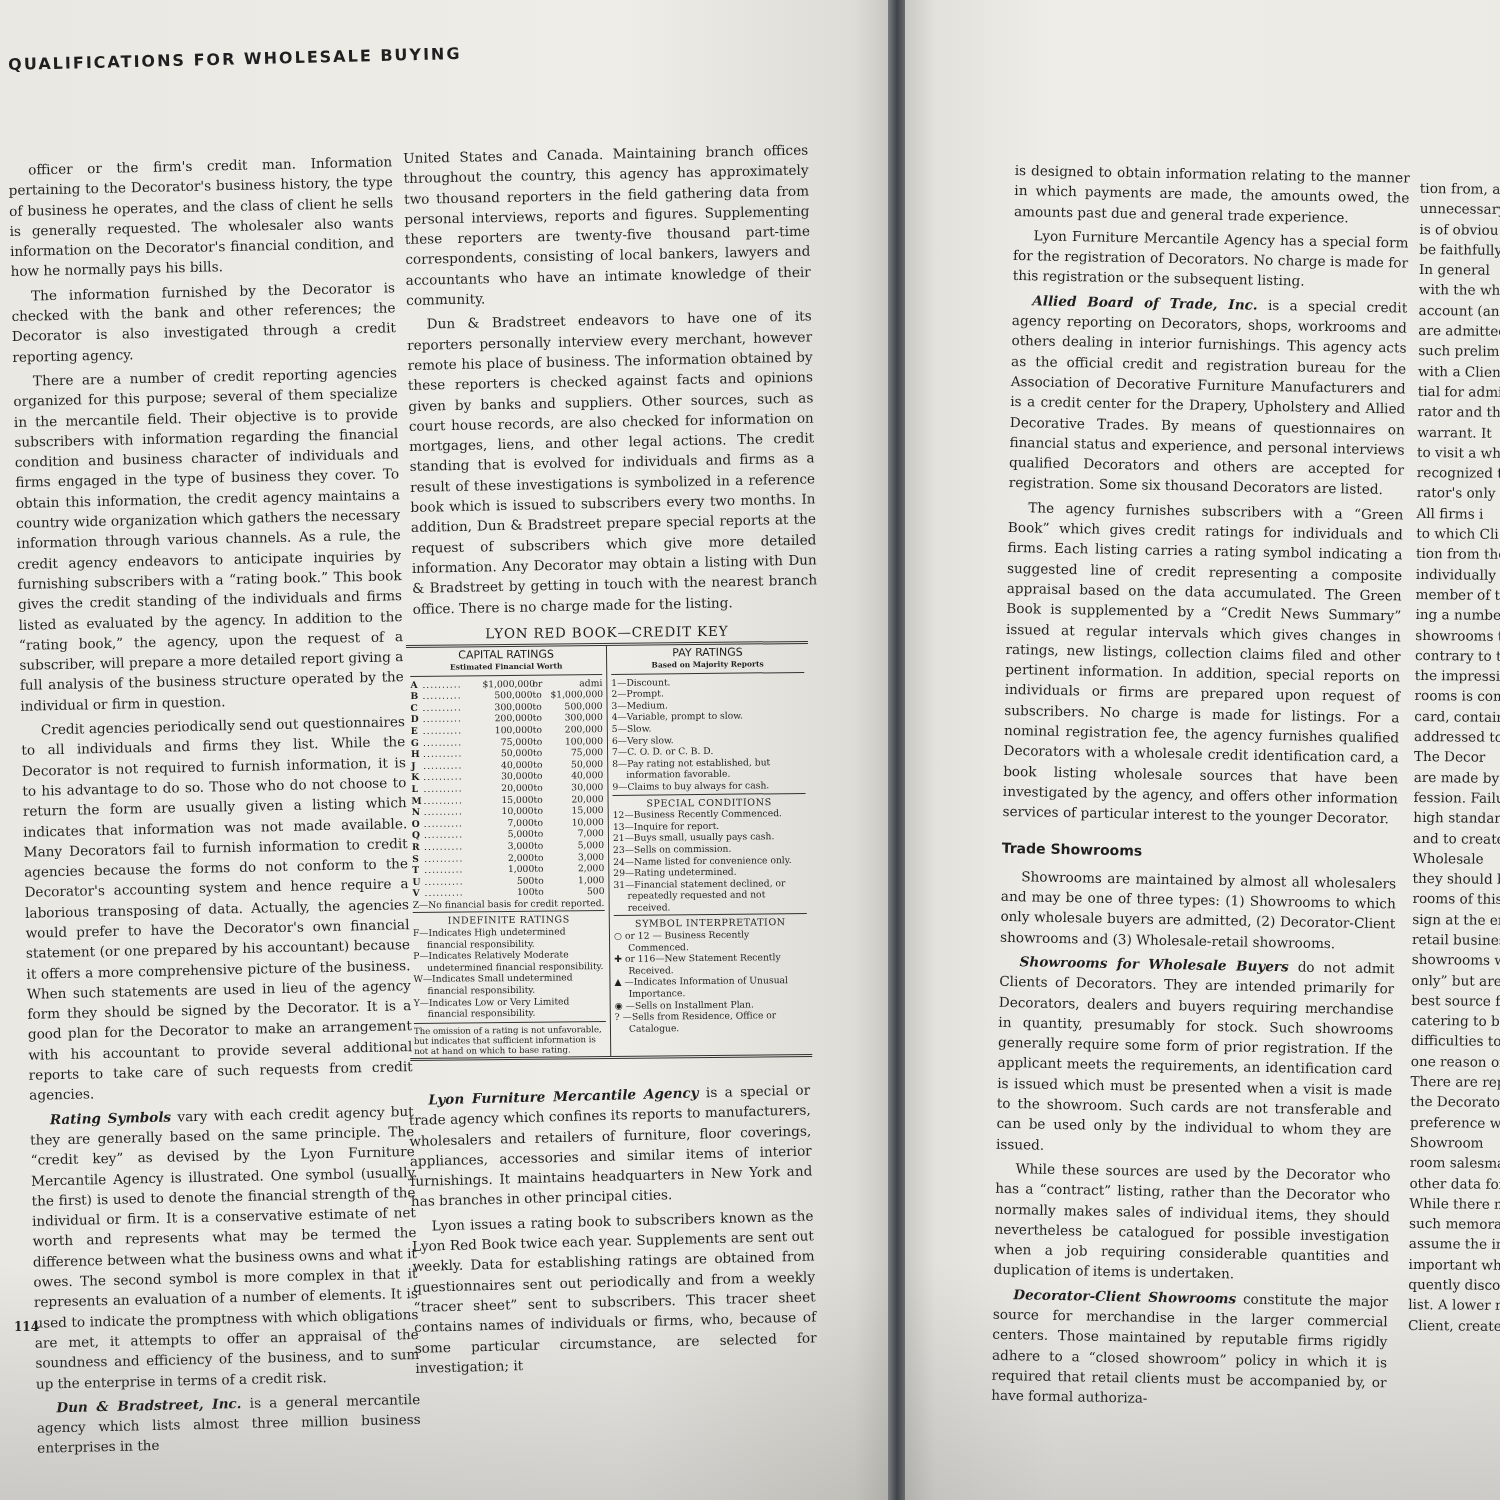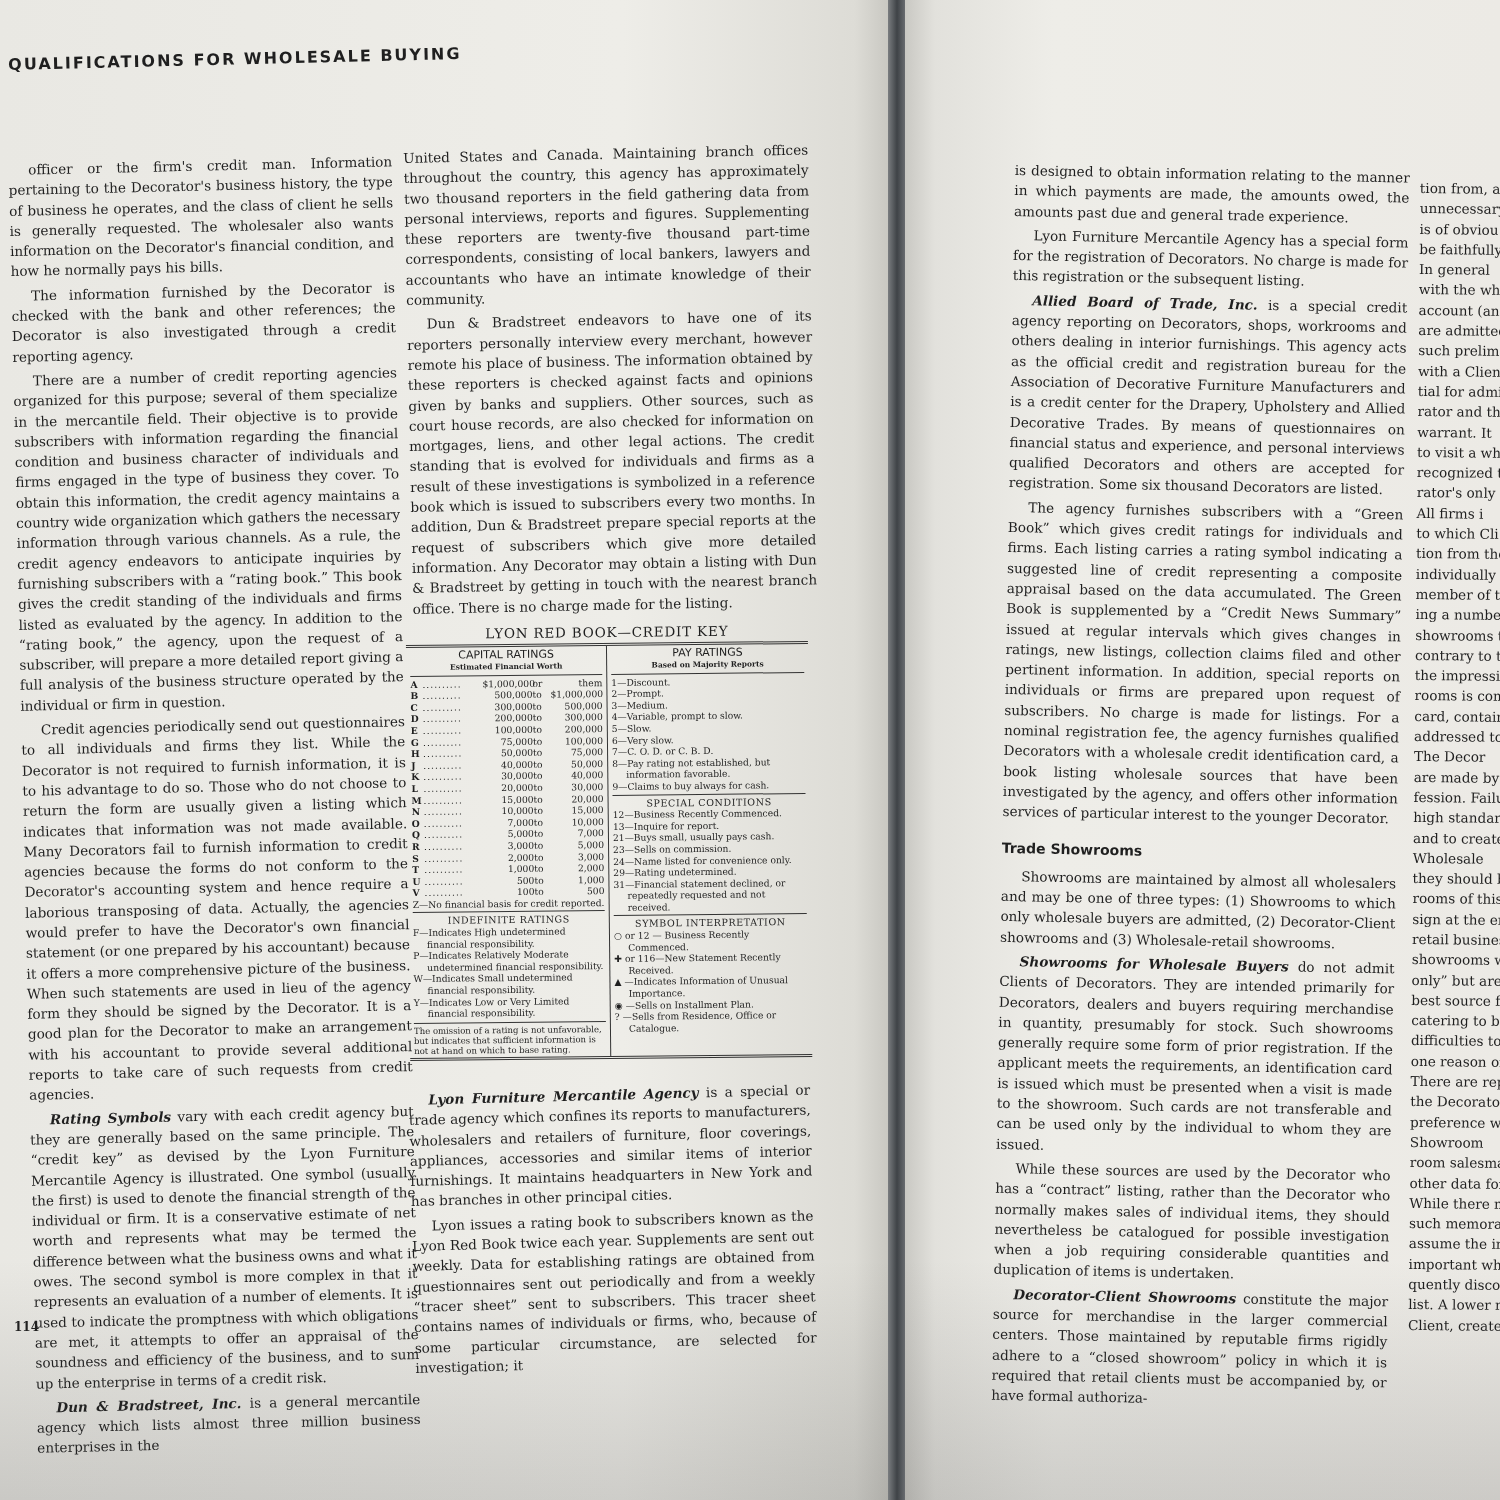--- a/index.html
+++ b/index.html
@@ -62,21 +62,21 @@
     <div class="grid">
       <div class="half l">
         <div class="hd">CAPITAL RATINGS</div>
         <div class="sub">Estimated Financial Worth</div>
         <div id="capRows">
             <div class="cap-row">
               <span class="k">A</span>
               <span class="dots">..........</span>
               <span class="from">$1,000,000</span>
               <span class="to">or</span>
-              <span class="upto">them</span>
+              <span class="upto">admi</span>
             </div>
             <div class="cap-row">
               <span class="k">B</span>
               <span class="dots">..........</span>
               <span class="from">500,000</span>
               <span class="to">to</span>
               <span class="upto">$1,000,000</span>
             </div>
             <div class="cap-row">
               <span class="k">C</span>

